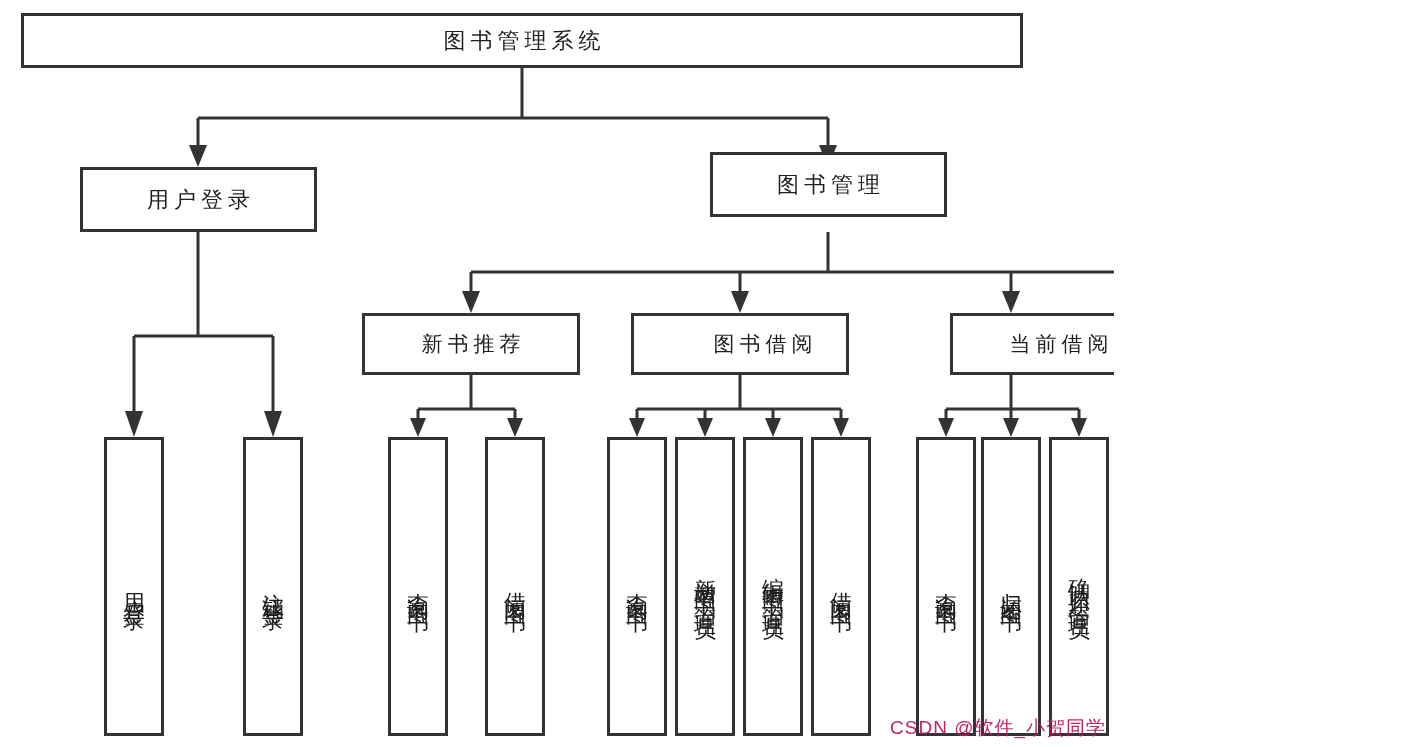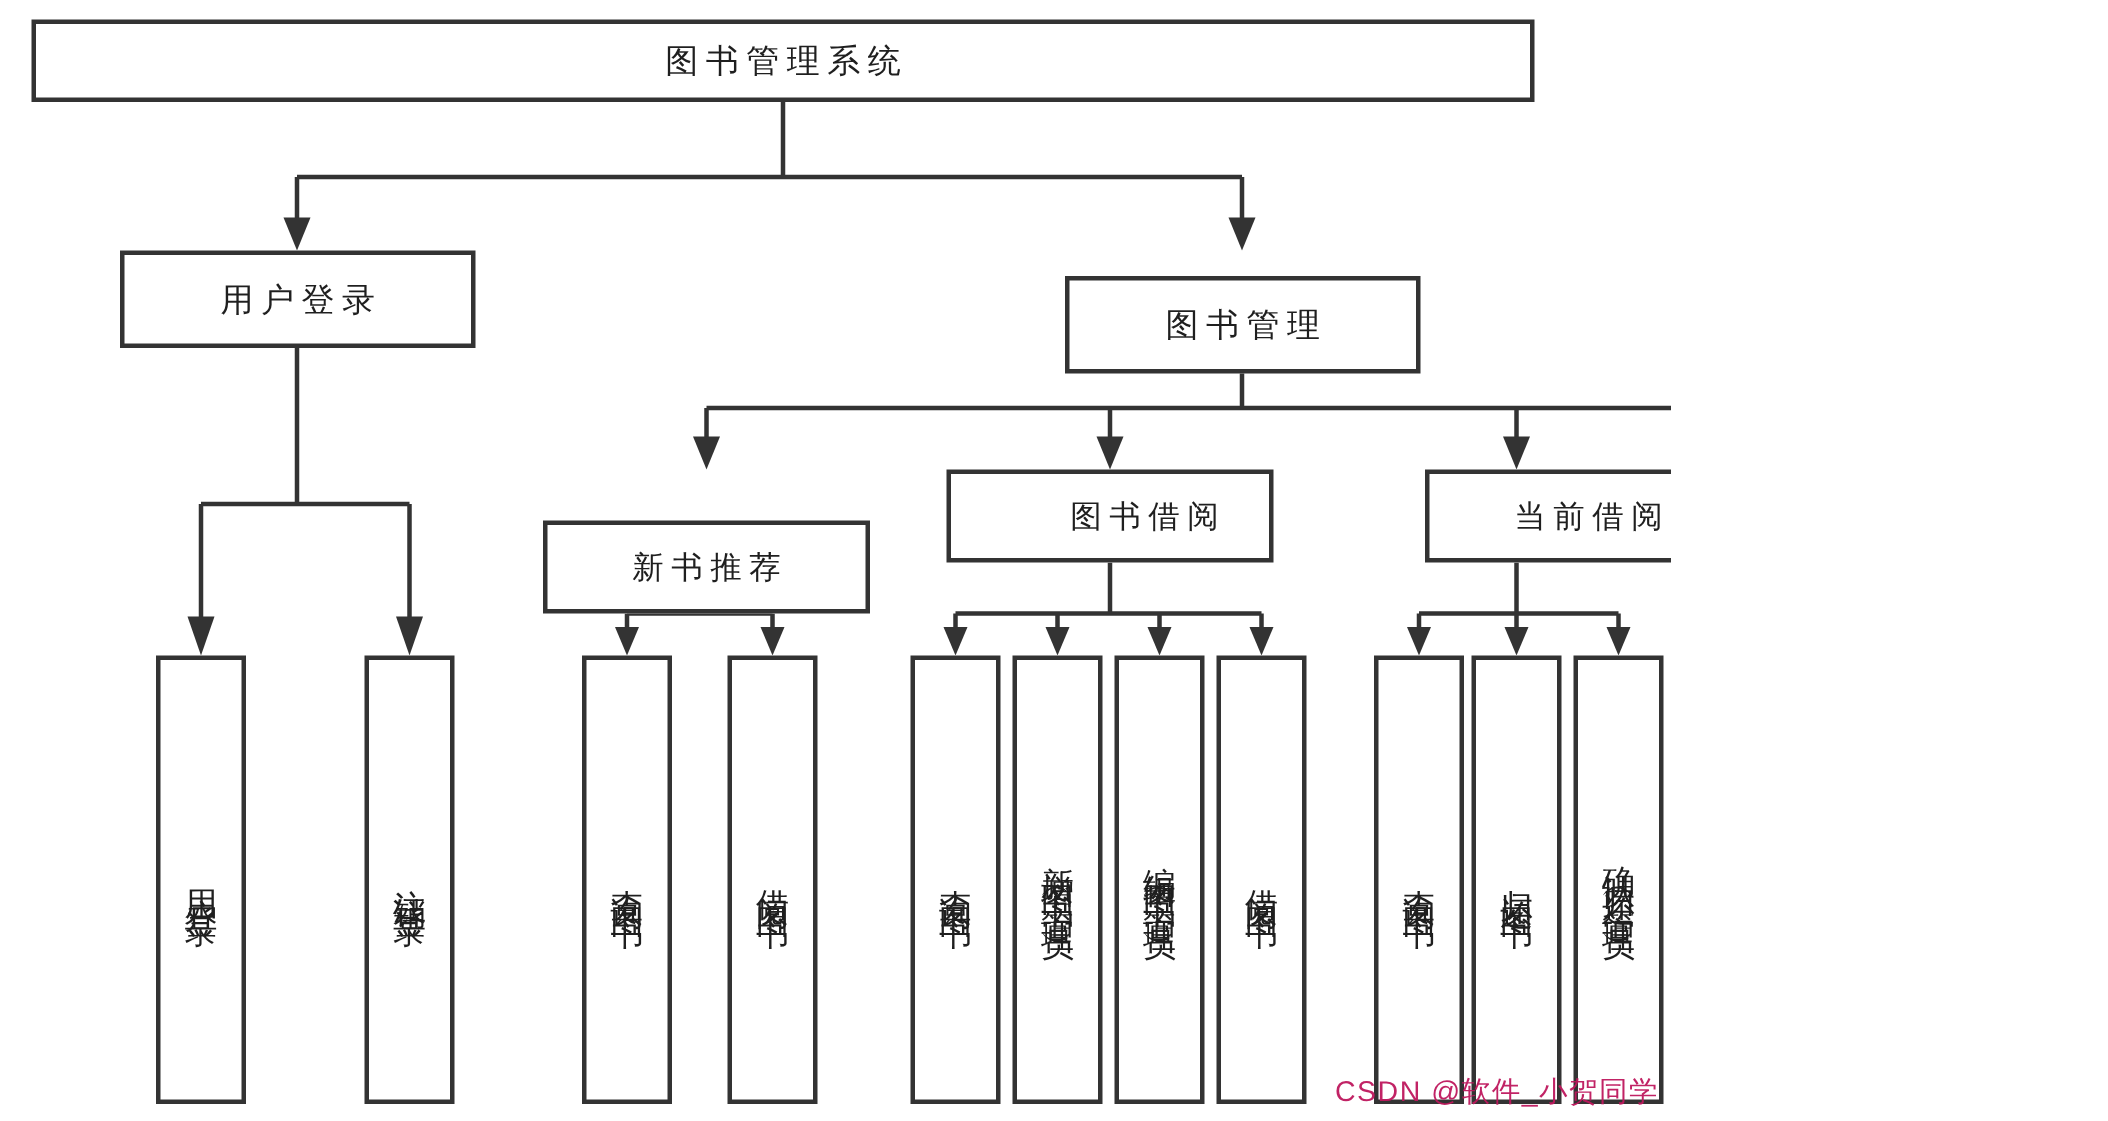--- a/index.html
+++ b/index.html
@@ -80,25 +80,25 @@
     </g>
   </svg>
 
   <div class="node hnode root-node" style="left:21px;top:13px;width:1002px;height:55px;">
     <span>图书管理系统</span>
   </div>
 
   <div class="node hnode lvl2-node" style="left:80px;top:167px;width:237px;height:65px;">
     <span>用户登录</span>
   </div>
-  <div class="node hnode lvl2-node" style="left:710px;top:184px;width:237px;height:65px;">
+  <div class="node hnode lvl2-node" style="left:710px;top:152px;width:237px;height:65px;">
     <span>图书管理</span>
   </div>
 
-  <div class="node hnode lvl3-node" style="left:362px;top:313px;width:218px;height:62px;margin-top:34px;">
+  <div class="node hnode lvl3-node" style="left:362px;top:313px;width:218px;height:62px;">
     <span>新书推荐</span>
   </div>
   <div class="node hnode lvl3-node" style="left:631px;top:313px;width:218px;height:62px;padding-left:46px;">
     <span>图书借阅</span>
   </div>
   <div class="node hnode lvl3-node" style="left:950px;top:313px;width:218px;height:62px;">
     <span>当前借阅</span>
   </div>
 
   <div class="node leaf" style="left:104px;">

